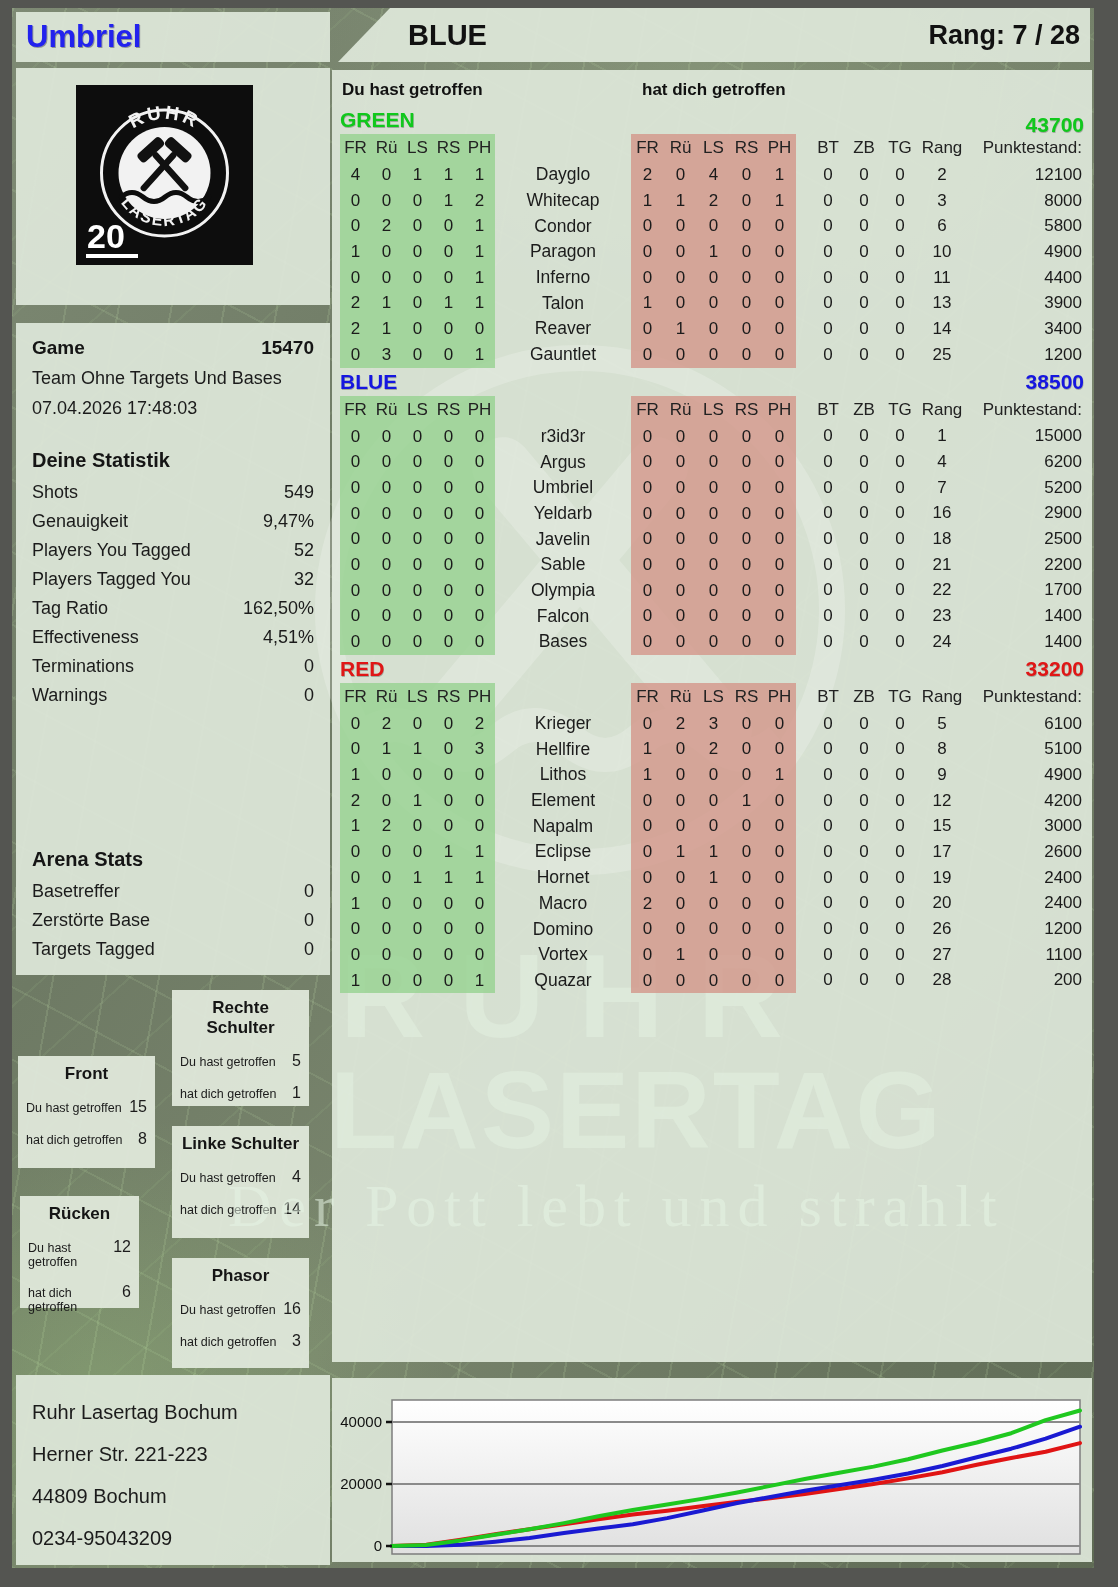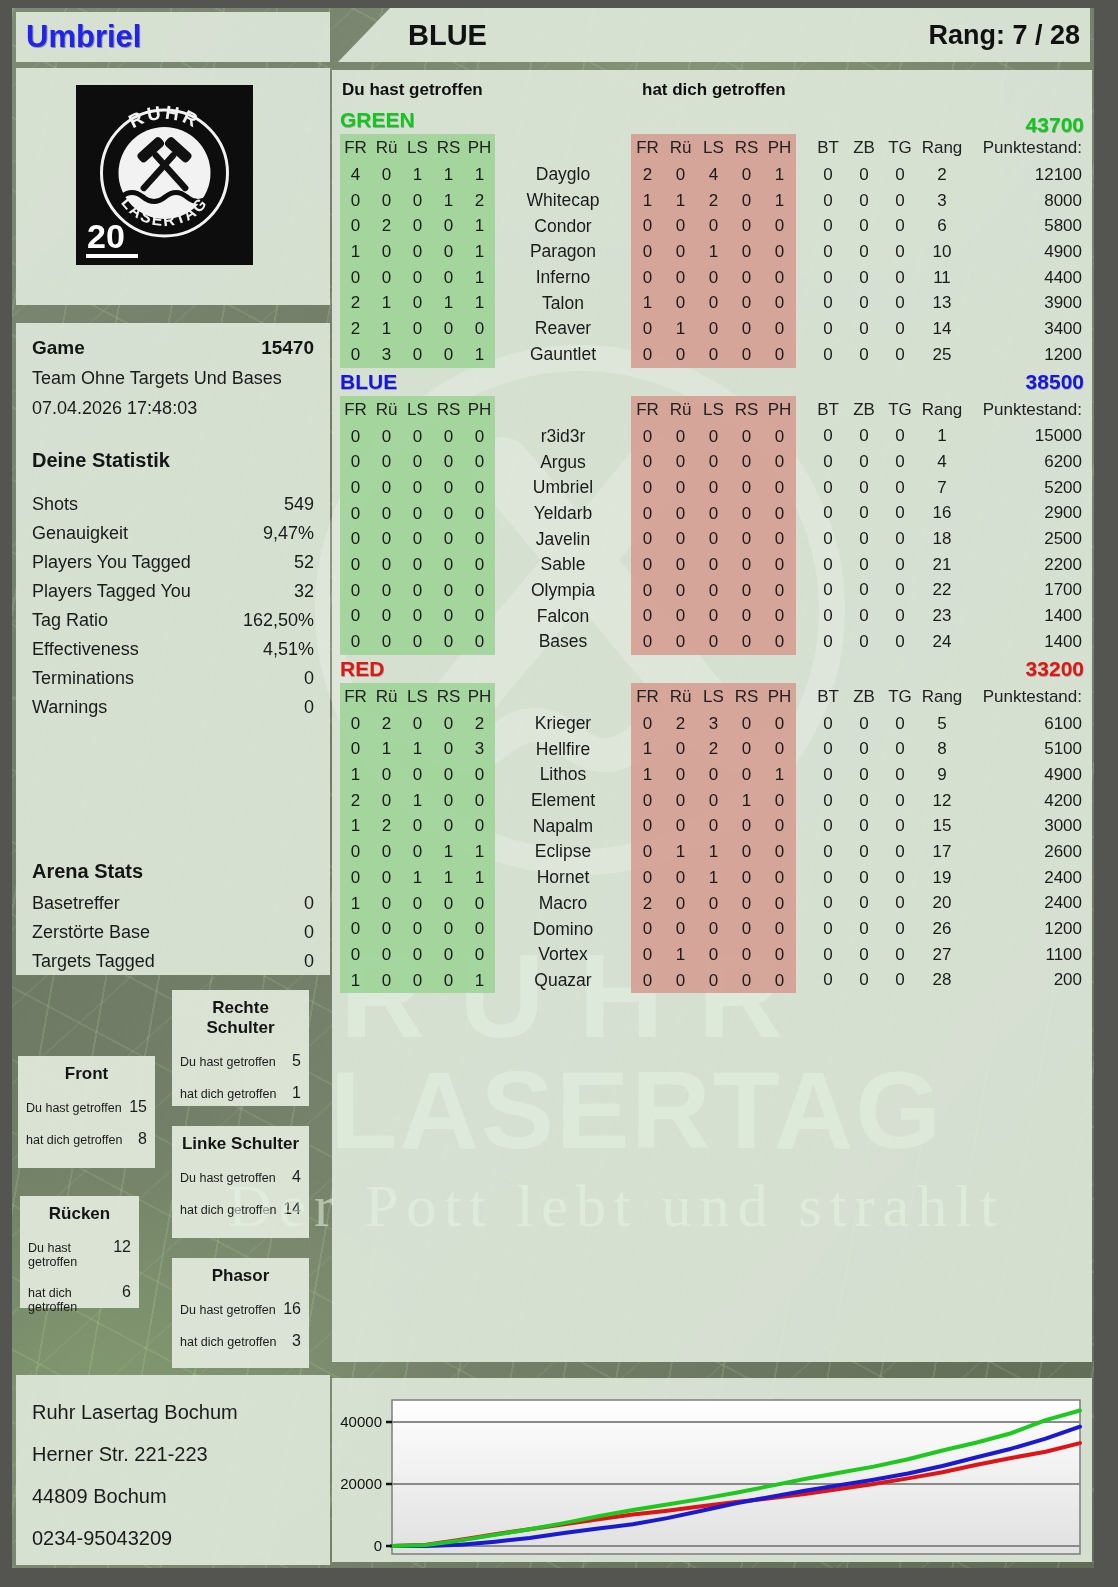--- a/index.html
+++ b/index.html
@@ -33,21 +33,21 @@
   
   #p-logo { left:16px; top:68px; width:314px; height:237px; }
   #logo-box { position:absolute; left:60px; top:17px; width:177px; height:180px; }
 
   
   #p-game { left:16px; top:323px; width:314px; height:652px; padding:14px 16px; box-sizing:border-box; }
   .grow { display:flex; justify-content:space-between; font-size:19px; font-weight:bold; color:#151515; }
   .gline { font-size:18px; color:#1b1b1b; margin-top:9px; }
   .stitle { font-size:20px; font-weight:bold; color:#151515; margin-top:30px; }
   .srow { display:flex; justify-content:space-between; font-size:18px; color:#1b1b1b; line-height:29px; }
-  #stat-rows { margin-top:18px;text-align:center; }
+  #stat-rows { margin-top:6px;text-align:center; }
   #arena-title { margin-top:138px; }
   #arena-rows { margin-top:6px; }
 
   
   .hitbox { position:absolute; background:rgba(223,232,218,0.95); padding:8px 8px 0 8px; box-sizing:border-box; }
   .hitbox .hb-title { text-align:center; font-size:17px; font-weight:bold; color:#151515; }
   .hb-row { display:flex; justify-content:space-between; align-items:baseline; margin-top:14px; }
   .hb-row .l { font-size:12.5px; color:#1b1b1b; }
   .hb-row .v { font-size:16px; color:#1b1b1b; }
   #hb0 { left:172px; top:990px;  width:137px; height:116px; }

